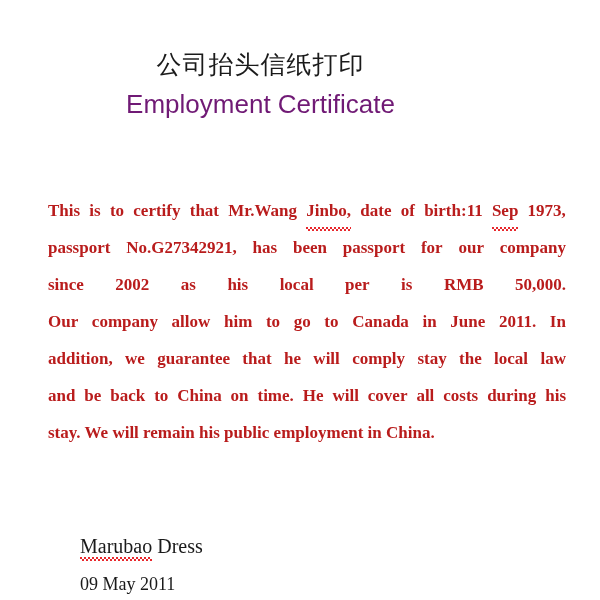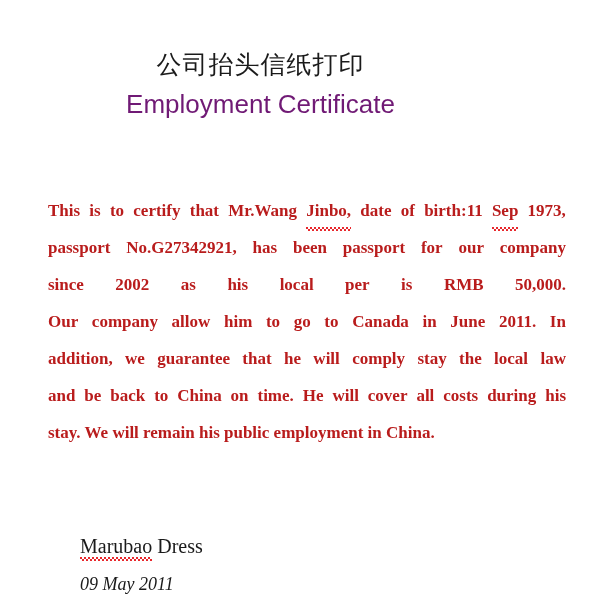--- a/index.html
+++ b/index.html
@@ -106,21 +106,20 @@
     line-height: 26px;
     color: #1a1a1a;
     white-space: nowrap;
   }
   .sign-date {
     font-size: 18px;
     line-height: 26px;
     color: #1a1a1a;
     white-space: nowrap;
     margin-top: 12px;
-    font-style: italic;
   }
 </style>
 </head>
 <body>
 
 <div class="page">
 
   <div class="title-block">
     <div class="title-cn">公司抬头信纸打印</div>
     <div class="title-en">Employment Certificate</div>

